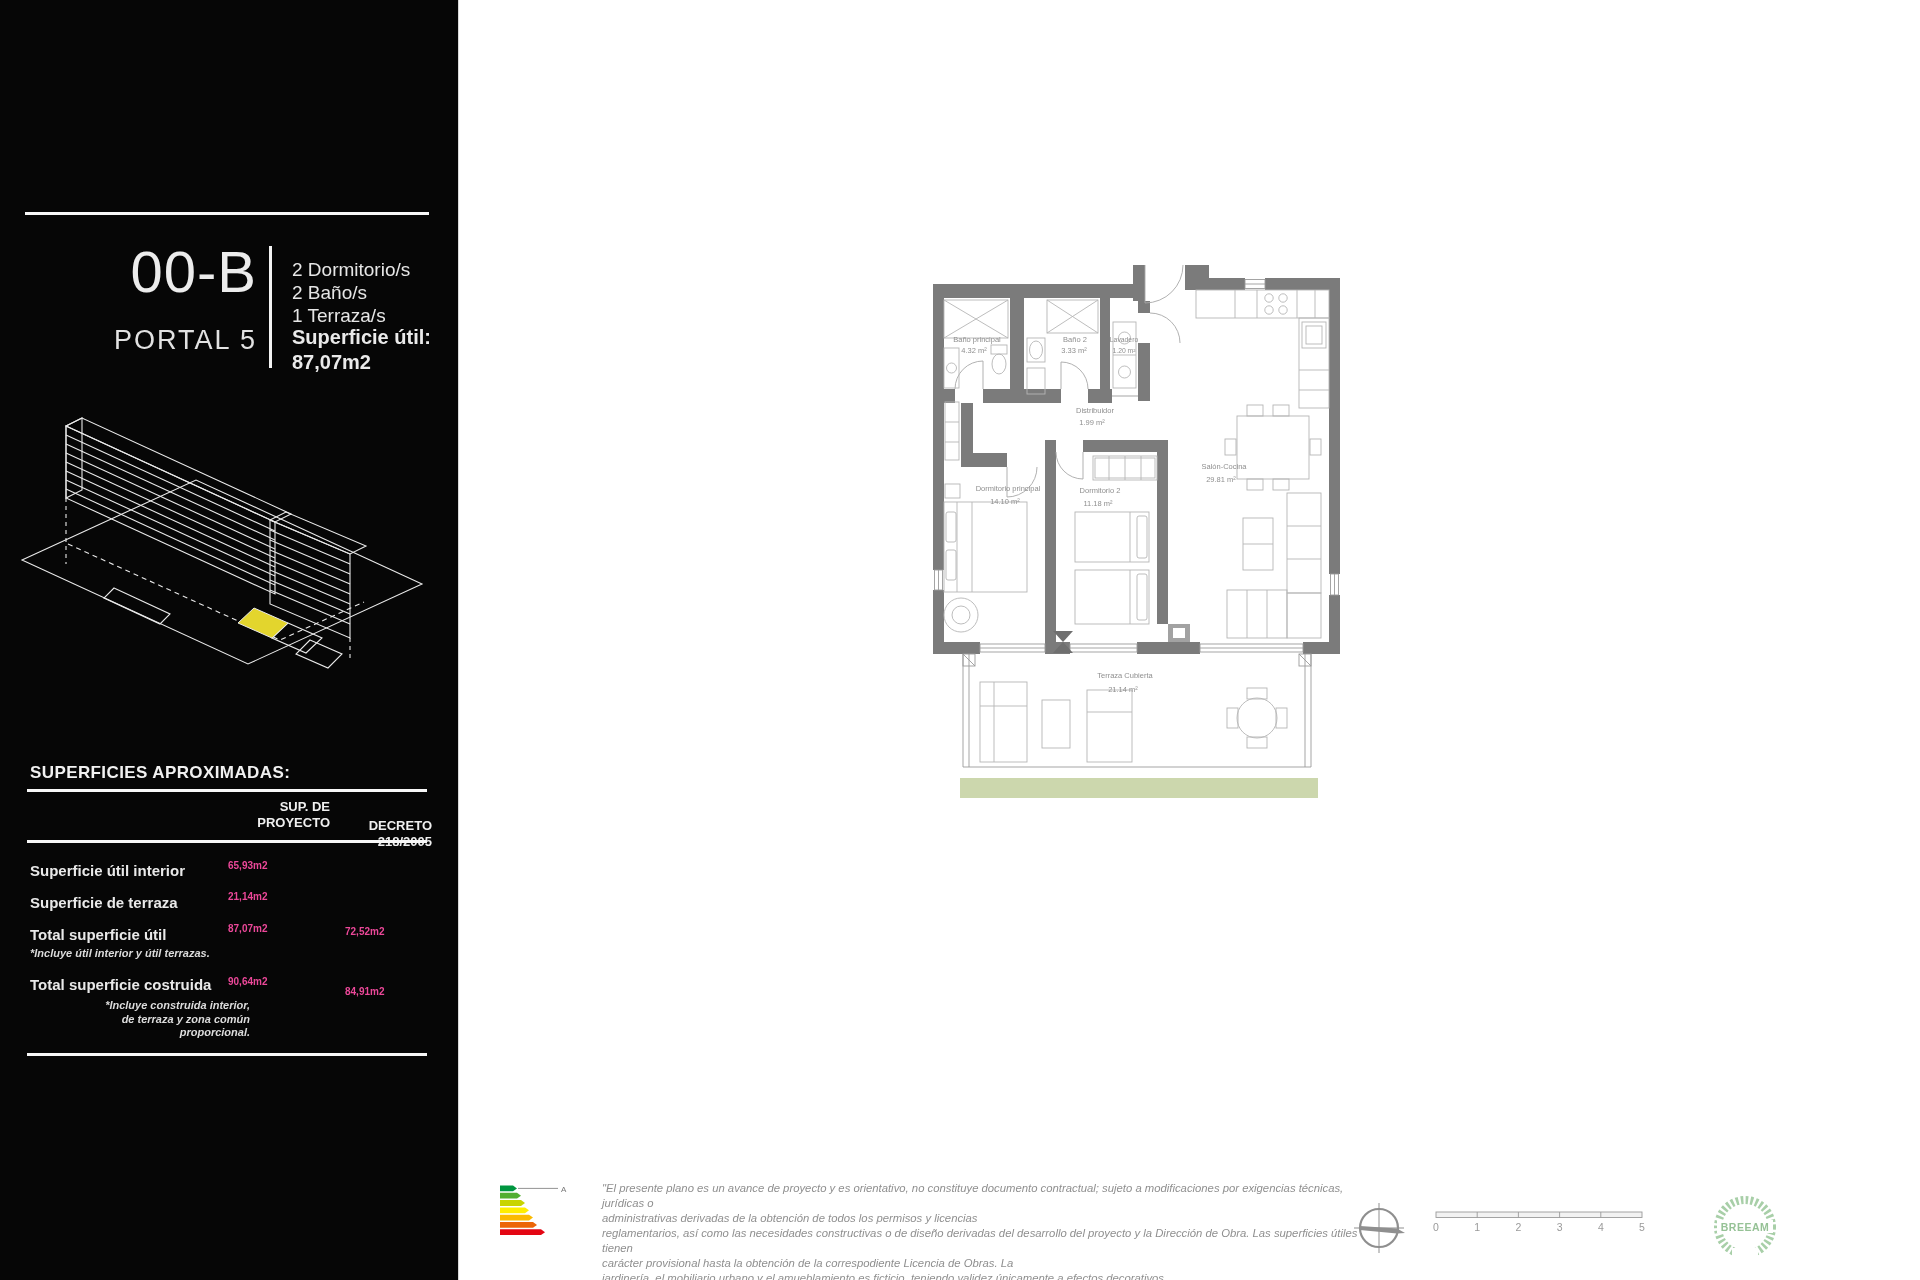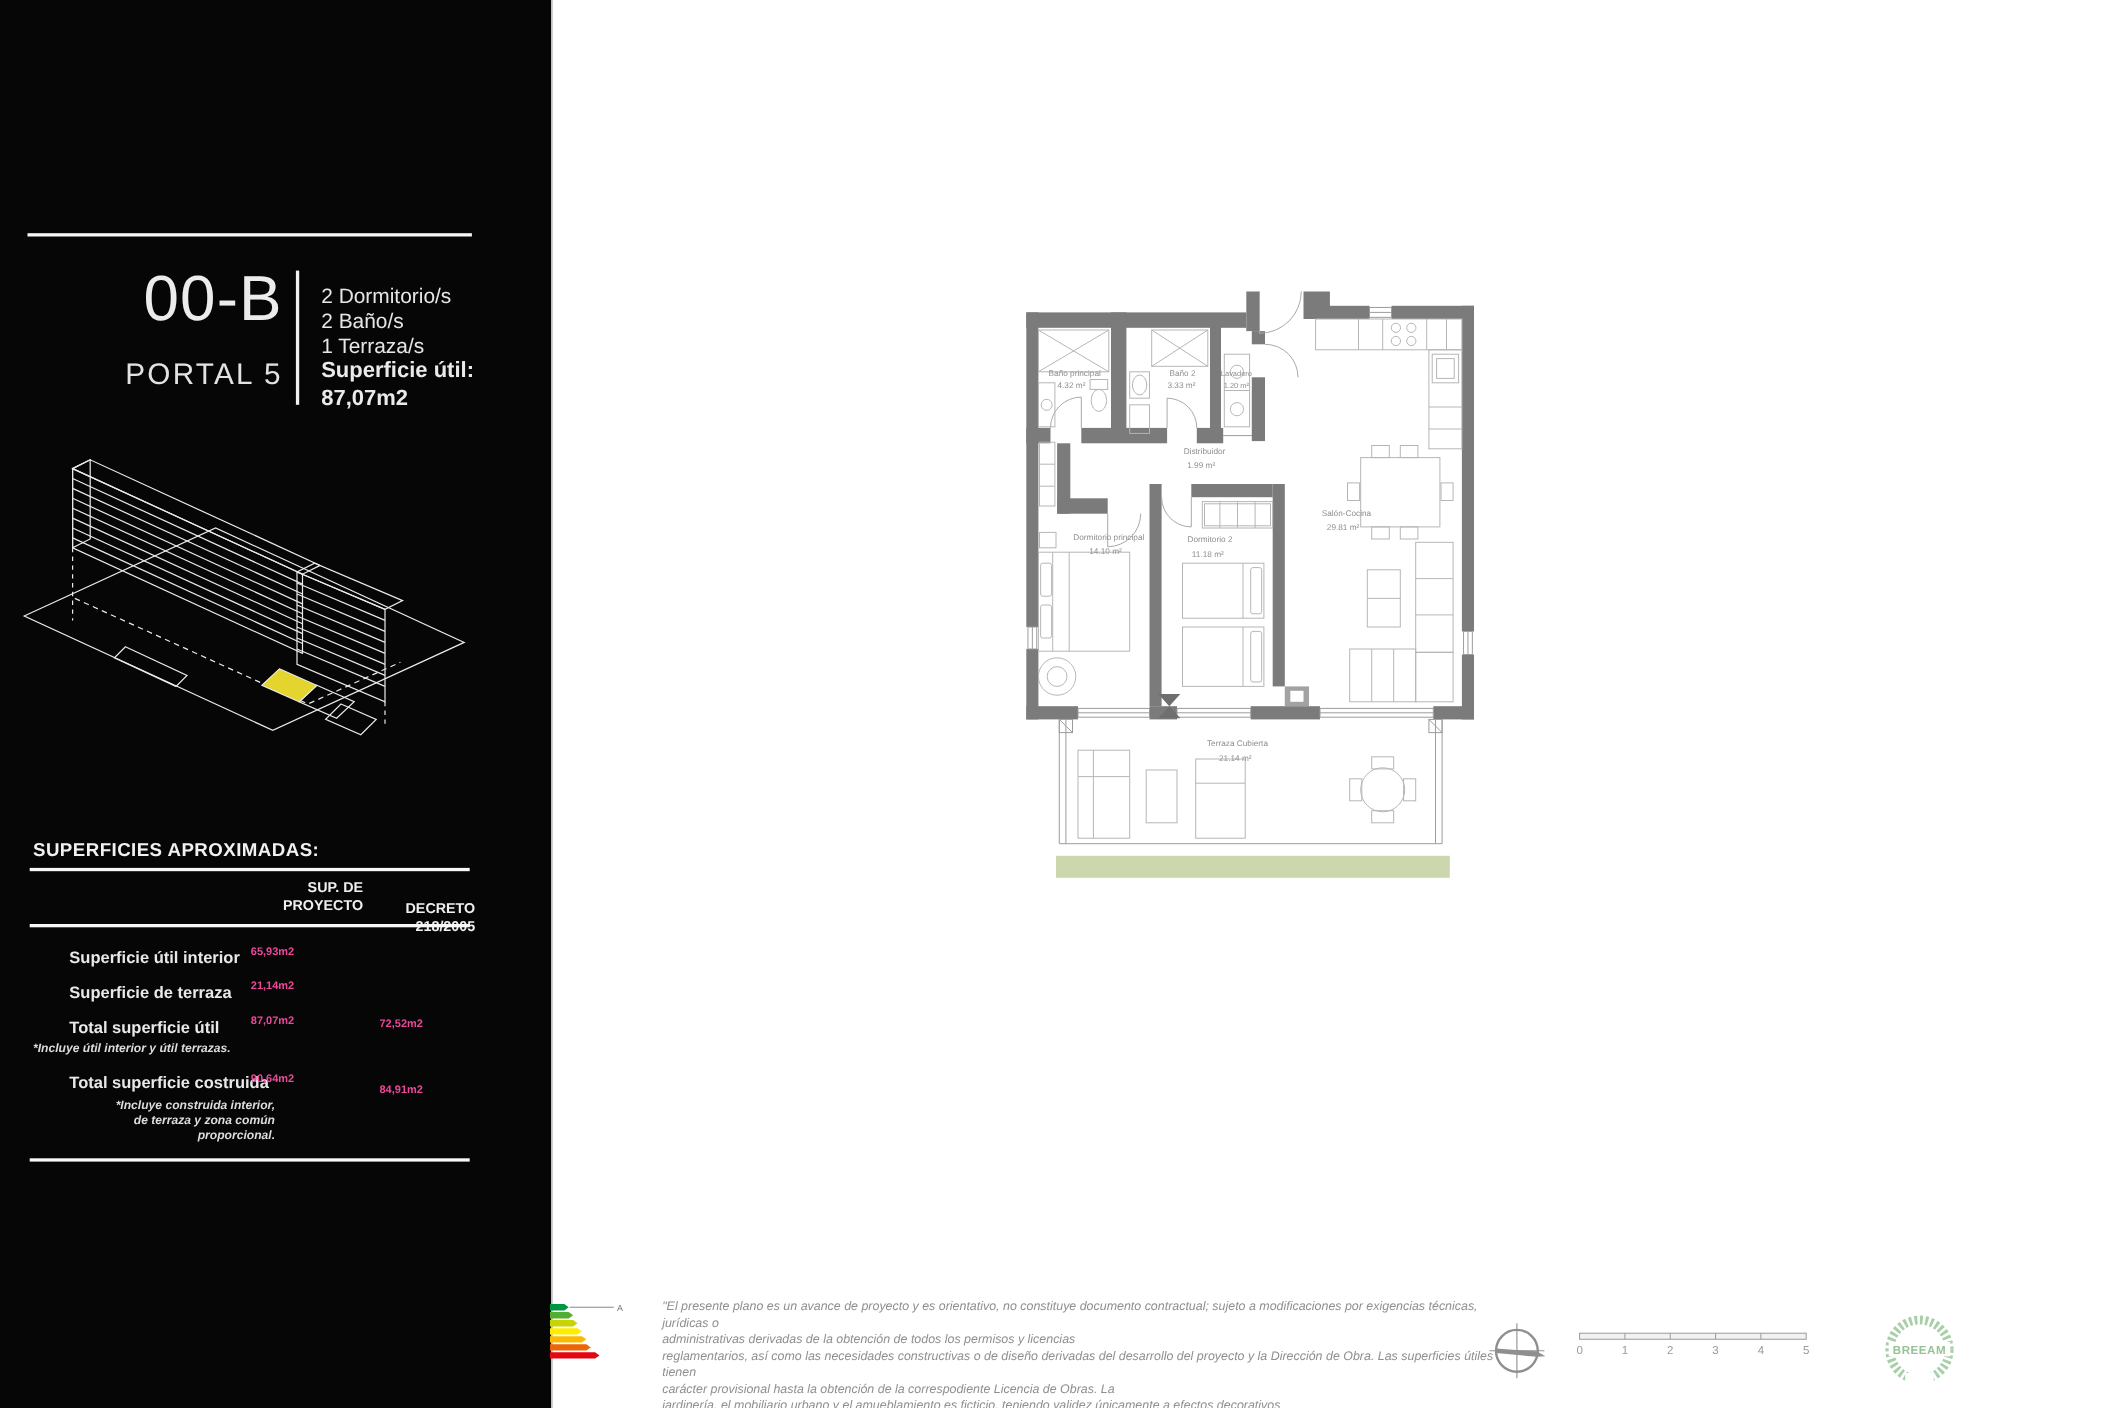--- a/index.html
+++ b/index.html
@@ -1,30 +1,30 @@
 <!DOCTYPE html>
 <html><head>
 <meta charset="utf-8">
 <style>
   html,body{margin:0;padding:0;background:#ffffff;}
   #app{position:relative;width:1920px;height:1280px;background:#ffffff;overflow:hidden;
        font-family:"Liberation Sans",sans-serif;}
   .abs{position:absolute;}
   
-  #sidebar{left:0;top:0;width:458px;height:1280px;background:#060606;border-right:1px solid #d8d8d8;padding-left:43px;}
+  #sidebar{left:0;top:0;width:458px;height:1280px;background:#060606;border-right:1px solid #d8d8d8;}
   .s-line{background:#f7f7f7;height:2.5px;}
   #unit-code{left:58px;top:238px;width:199px;text-align:right;font-size:58px;color:#ececec;letter-spacing:1px;}
   #v-divider{left:269px;top:246px;width:2.5px;height:122px;background:#f2f2f2;}
   #features{left:292px;top:258px;font-size:19px;line-height:23px;color:#e6e6e6;}
   #portal{left:40px;top:325px;width:217px;text-align:right;font-size:27px;letter-spacing:2px;color:#e2e2e2;}
   #sup-util-label{left:292px;top:326px;font-size:20px;font-weight:bold;color:#eaeaea;}
   #sup-util-value{left:292px;top:351px;font-size:20px;font-weight:bold;color:#eaeaea;}
   
   #surf-title{left:30px;top:763px;font-size:17px;font-weight:bold;letter-spacing:.4px;color:#f1f1f1;}
-  .tbl-label{font-size:15px;font-weight:bold;color:#e9e9e9;margin-left:33px;}
+  .tbl-label{font-size:15px;font-weight:bold;color:#e9e9e9;}
   .tbl-val{font-size:10px;font-weight:bold;color:#ec4899;}
   .tbl-head{font-size:13px;font-weight:bold;line-height:16px;color:#efefef;text-align:right;}
   .tbl-note{font-size:11px;font-weight:bold;font-style:italic;line-height:13.5px;color:#dcdcdc;}
   .prelines{white-space:pre-line;}
   
   #disclaimer{left:602px;top:1181px;width:775px;font-size:11.3px;font-style:italic;
               line-height:15px;color:#8f8f8f;}
 </style>
 </head>
 <body>

